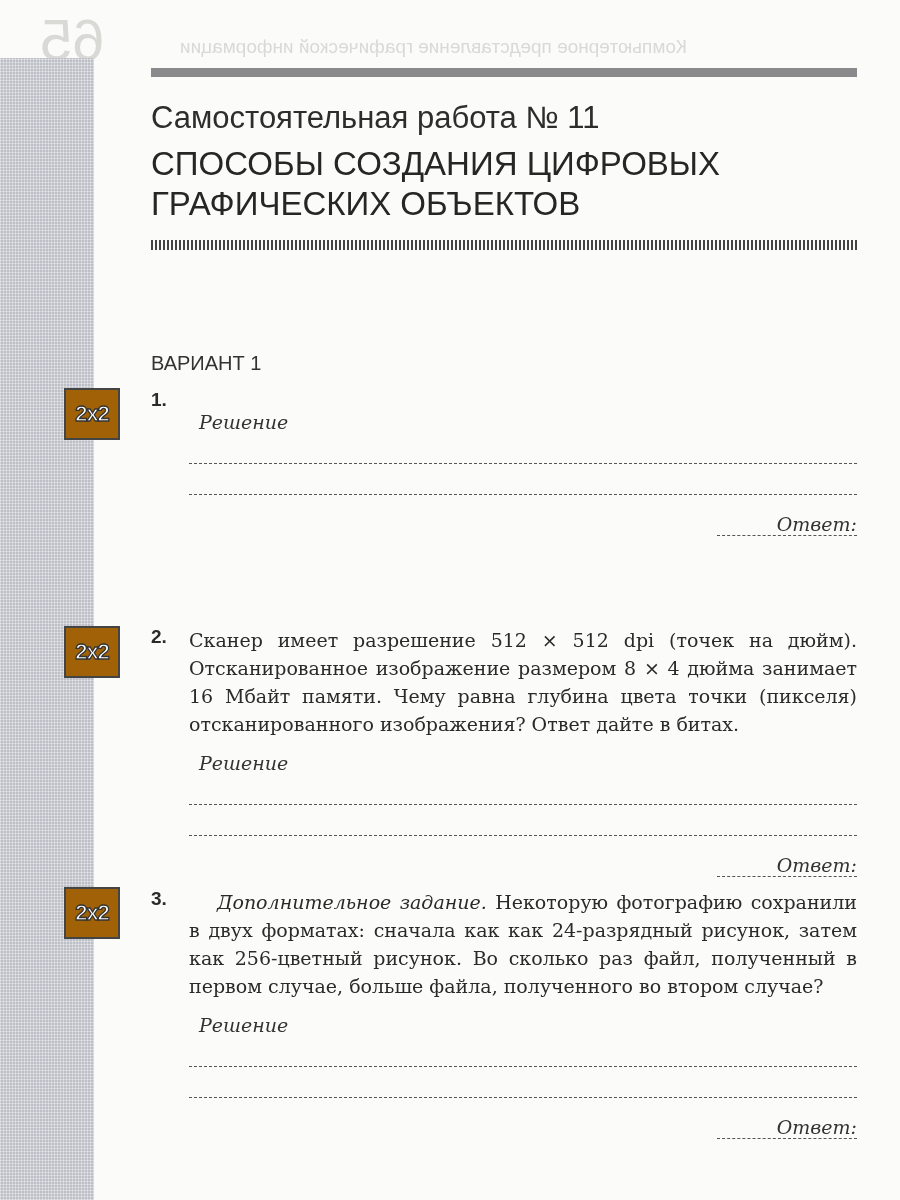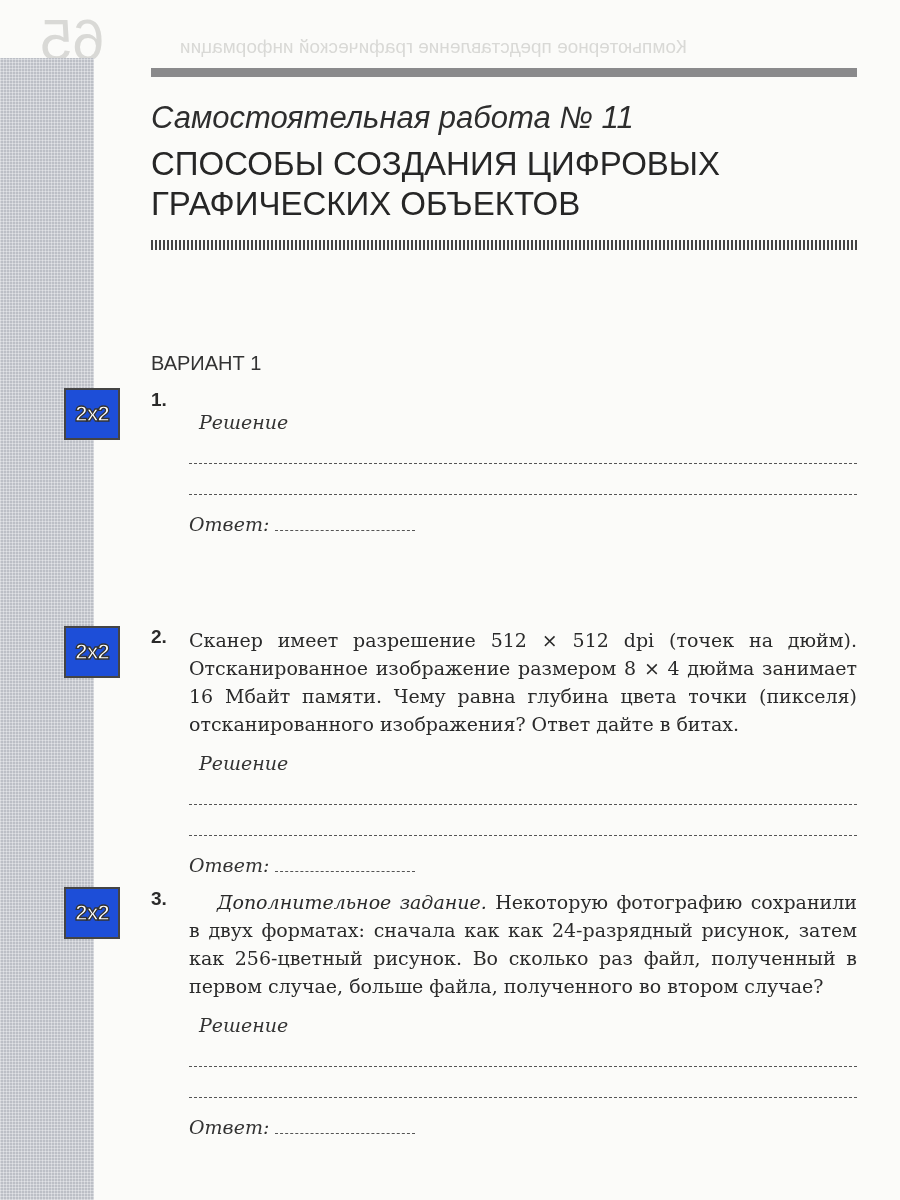--- a/index.html
+++ b/index.html
@@ -20,39 +20,39 @@
       background-image:
         repeating-linear-gradient(0deg, rgba(255,255,255,0.35) 0 1px, transparent 1px 3px),
         repeating-linear-gradient(90deg, rgba(255,255,255,0.35) 0 1px, transparent 1px 3px);
     }
     .top-bar {
       position: absolute; left: 151px; top: 68px; width: 706px; height: 9px;
       background: #8a8a8c;
     }
     .sub-title {
       position: absolute; left: 151px; top: 100px;
-      font-family: "Liberation Sans", sans-serif; font-style: italic;
+      font-family: "Liberation Sans", sans-serif; 
       font-size: 31px; color: #2d2d2d;
     }
     .main-title {
       position: absolute; left: 151px; top: 144px; width: 700px;
       font-family: "Liberation Sans", sans-serif; font-weight: normal;
       font-size: 33px; line-height: 40px; color: #262626;
     }
     .tick-rule {
       position: absolute; left: 151px; top: 240px; width: 706px; height: 10px;
       background: repeating-linear-gradient(90deg, #444 0 2px, transparent 2px 4px);
     }
     .variant {
       position: absolute; left: 151px; top: 352px;
       font-family: "Liberation Sans", sans-serif; font-size: 20px; color: #333;
     }
     .badge {
       position: absolute; left: 64px; width: 52px; height: 48px;
-      border: 2px solid #444; background: #1d4ed8;
+      border: 2px solid #444; background: #a16207;
       display: flex; align-items: center; justify-content: center;
       font-family: "Liberation Sans", sans-serif; font-weight: bold; font-size: 22px;
       color: #fff; -webkit-text-stroke: 1.3px #333; letter-spacing: -1px;
     }
     .task {
       position: absolute; left: 151px; width: 706px;
     }
     .task-num {
       position: absolute; left: 0; top: 0;
       font-family: "Liberation Sans", sans-serif; font-weight: bold; font-size: 19px;
@@ -61,21 +61,21 @@
       margin-left: 38px; font-size: 19px; line-height: 28px; text-align: justify;
       text-align-last: left;
     }
     .task-text em { font-style: italic; margin-left: 28px; }
     .label {
       font-style: italic; font-size: 19px; color: #333; margin-left: 48px;
     }
     .dash-line {
       margin-left: 38px; height: 0; border-top: 1.5px dashed #555; width: 668px;
     }
-    .answer-row { margin-left: 38px; display: flex; align-items: flex-end; }
+    .answer-row { margin-left: 38px; display: flex; align-items: flex-end; flex-direction: column; }
     .answer-row .ans-label { font-style: italic; font-size: 19px; color: #333; }
     .answer-row .ans-blank {
       width: 140px; border-top: 1.5px dashed #555; margin-left: 6px; margin-bottom: 4px;
     }
   </style>
 </head>
 <body>
 
 <div class="ghost ghost-page">65</div>
 <div class="ghost ghost-header">Компьютерное представление графической информации</div>

